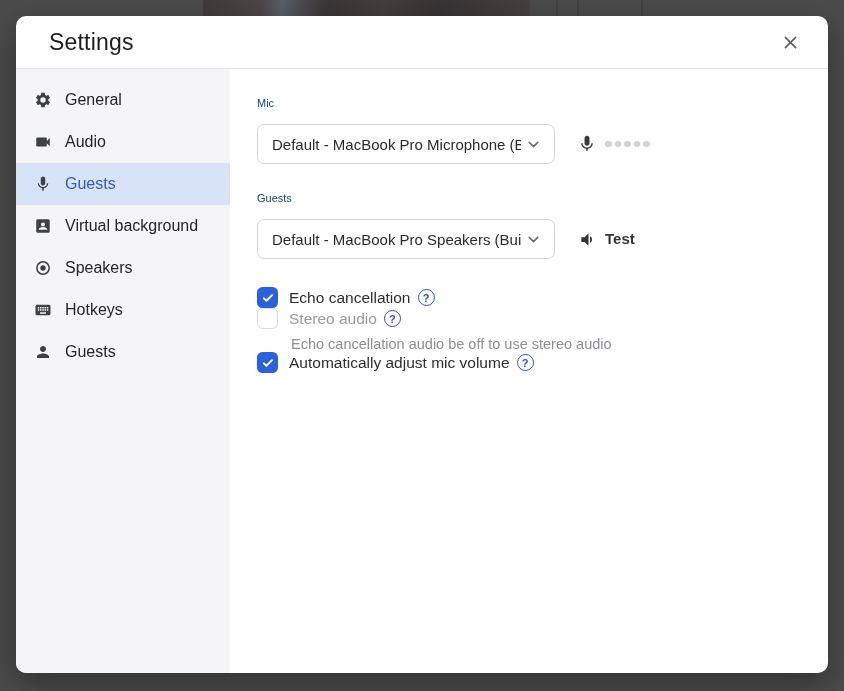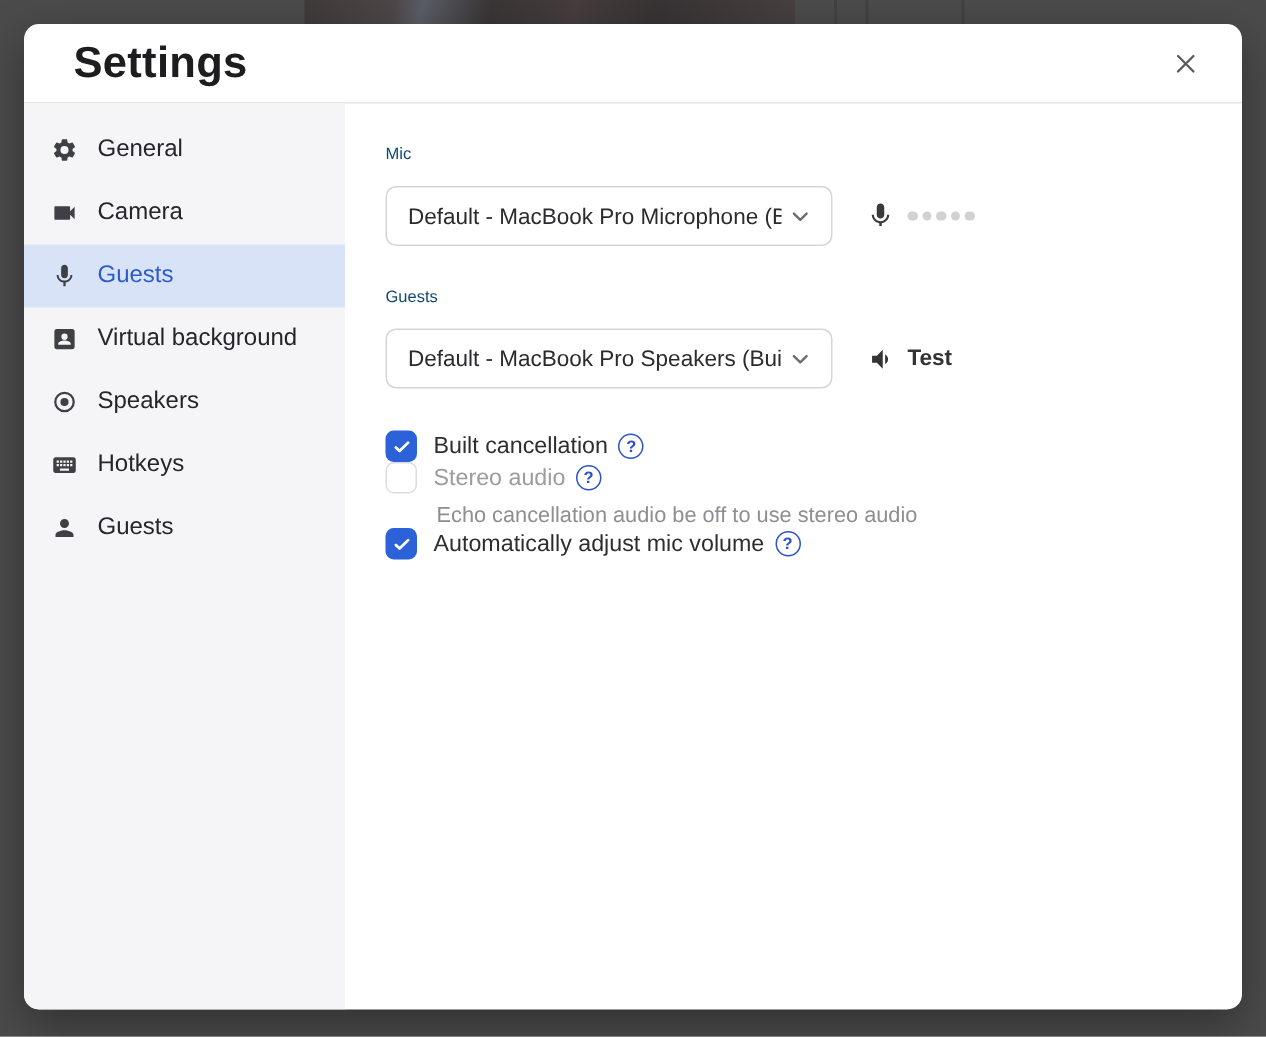--- a/index.html
+++ b/index.html
@@ -18,21 +18,21 @@
   .bg-photo{position:absolute;left:203px;top:0;width:327px;height:16px;
     background:linear-gradient(100deg,#403a3a 0%,#4e4648 18%,#5a5e66 24%,#3a3536 38%,#453d3e 55%,#383334 72%,#474041 100%)}
   .bg-seam{position:absolute;top:0;width:2px;height:16px;background:#424242}
   .seam1{left:556px}.seam2{left:577px}.seam3{left:641px}
 
   
   .dialog{position:absolute;left:16px;top:16px;width:812px;height:657px;background:#fff;
     border-radius:10px;box-shadow:0 10px 30px rgba(0,0,0,.35);display:flex;flex-direction:column;overflow:hidden}
   .dialog-header{height:53px;flex:0 0 53px;display:flex;align-items:center;
     padding:0 24px 0 33px;border-bottom:1px solid #e4e4e6}
-  .dialog-title{font-size:29px;font-weight:700;color:#1d1d20;letter-spacing:.2px}
+  .dialog-title{font-size:23px;font-weight:400;color:#1d1d20;letter-spacing:.2px}
   .close-btn{margin-left:auto;width:28px;height:28px;border:none;background:transparent;
     display:flex;align-items:center;justify-content:center;cursor:pointer;color:#5c5c60}
   .close-btn svg{width:19px;height:19px}
 
   .dialog-body{flex:1;display:flex;min-height:0}
 
   
   .sidebar{width:214px;flex:0 0 214px;background:#f5f5f7;padding-top:10px}
   .side-item{display:flex;align-items:center;height:42px;padding-left:18px;cursor:pointer;
     color:#26262a;font-size:16px}
@@ -108,21 +108,21 @@
               </svg>
             </span>
             <span class="lbl">General</span>
           </div>
           <div class="side-item">
             <span class="icon">
               <svg viewBox="0 0 24 24">
                 <path fill="currentColor" d="M17 10.5V7c0-.55-.45-1-1-1H4c-.55 0-1 .45-1 1v10c0 .55.45 1 1 1h12c.55 0 1-.45 1-1v-3.5l4 4v-11l-4 4z"></path>
               </svg>
             </span>
-            <span class="lbl">Camera</span>
+            <span class="lbl">Audio</span>
           </div>
           <div class="side-item selected">
             <span class="icon">
               <svg viewBox="0 0 24 24">
                 <path fill="currentColor" d="M12 14c1.66 0 3-1.34 3-3V5c0-1.66-1.34-3-3-3S9 3.34 9 5v6c0 1.66 1.34 3 3 3zm5.3-3c0 2.92-2.4 5.1-5.3 5.1S6.7 13.92 6.7 11H5c0 3.41 2.72 6.23 6 6.72V21h2v-3.28c3.28-.48 6-3.3 6-6.72h-1.7z"></path>
               </svg>
             </span>
             <span class="lbl">Guests</span>
           </div>
           <div class="side-item">
@@ -209,21 +209,21 @@
         </div>
 
         <div class="checks" id="checks">
             <div>
               <div class="check-row">
                 <span class="checkbox on">
                   <svg viewBox="0 0 24 24">
                     <path fill="none" stroke="#fff" stroke-width="3.2" stroke-linecap="round" stroke-linejoin="round" d="M5 12.5l4.2 4.2L19 7"></path>
                   </svg>
                 </span>
-                <span class="check-lbl">Built cancellation</span>
+                <span class="check-lbl">Echo cancellation</span>
                 <span class="help">?</span>
               </div>
             </div>
             <div>
               <div class="check-row disabled">
                 <span class="checkbox off"></span>
                 <span class="check-lbl">Stereo audio</span>
                 <span class="help">?</span>
               </div>
               <div class="helper-text">Echo cancellation audio be off to use stereo audio</div>

